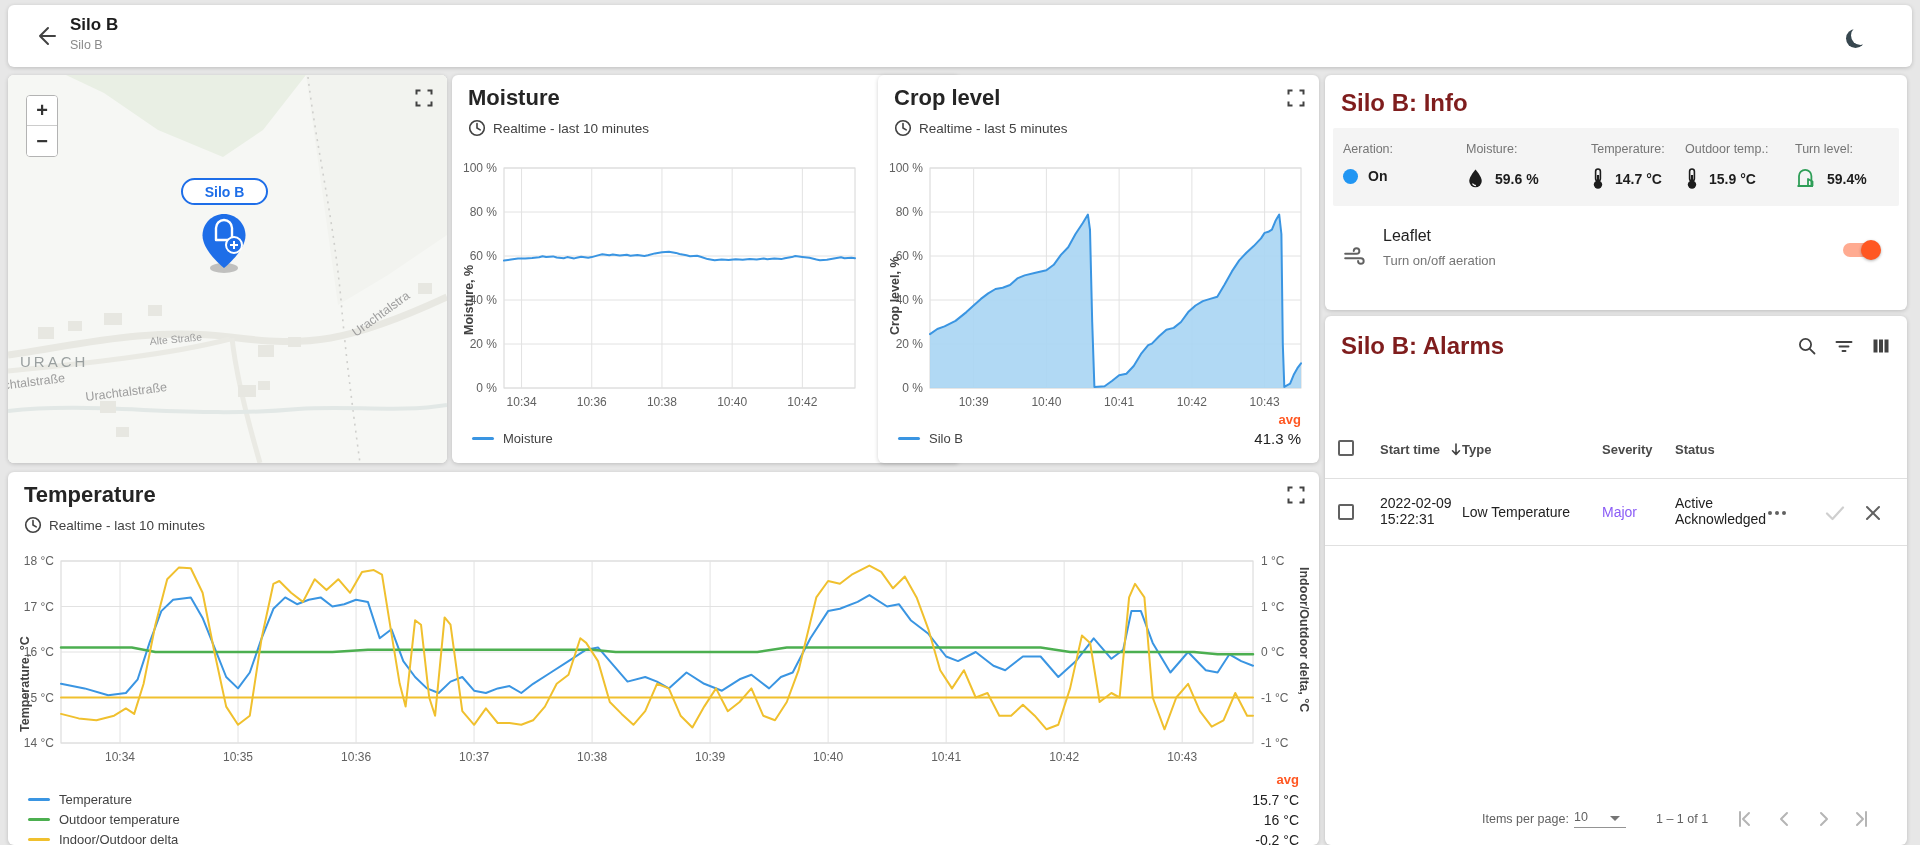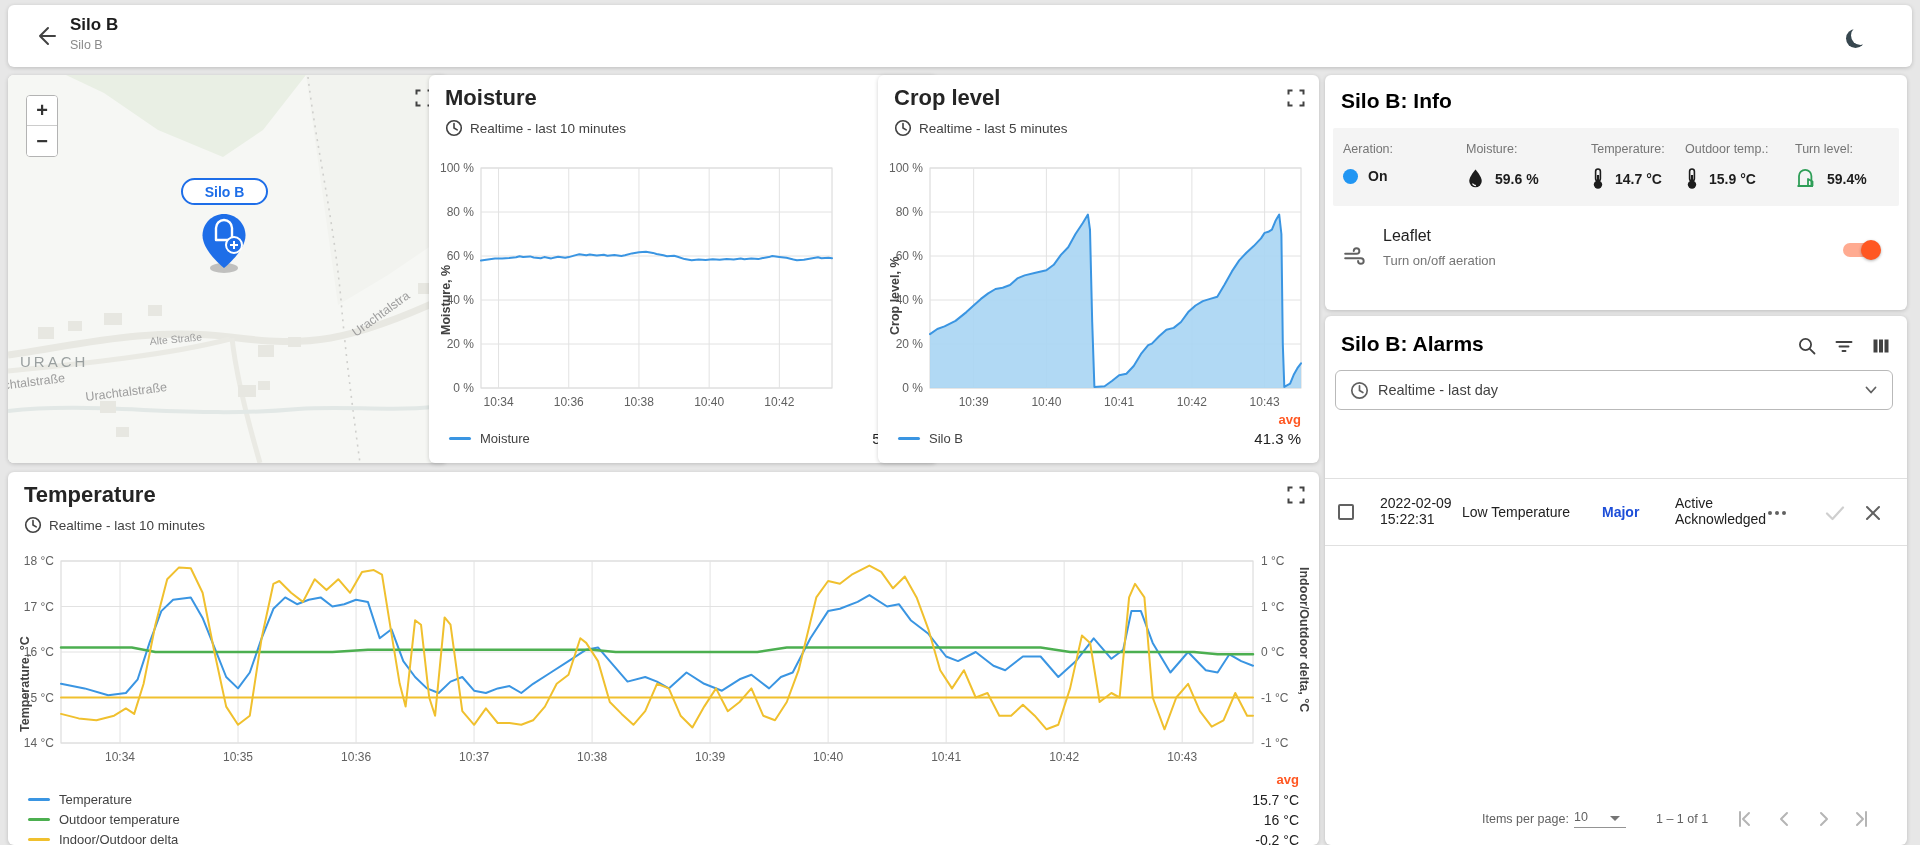--- a/index.html
+++ b/index.html
@@ -34,27 +34,27 @@
   .zoom-btn { width:100%; height:30px; display:flex; align-items:center; justify-content:center;
     font-size:20px; font-weight:700; color:#333; cursor:pointer; background:#fff; }
   .zoom-btn:first-child { border-bottom:1px solid #ccc; }
   .pin-label { position:absolute; left:173px; top:103px; width:87px; height:27px; background:#fff;
     border:2px solid #1e6ee8; border-radius:15px; color:#1e6ee8; font-weight:700; font-size:14px;
     display:flex; align-items:center; justify-content:center; z-index:4; }
   .attrib { position:absolute; left:0; right:0; bottom:0; height:17px; background:rgba(255,255,255,.78);
     font-size:11px; color:#333; text-align:right; padding:2px 5px 0 0; z-index:5; }
   .attrib a { color:#0078A8; text-decoration:underline; cursor:pointer; }
   
-  #moisture { left:429px; top:75px; width:508px; height:388px; }
+  #moisture { left:452px; top:75px; width:508px; height:388px; }
   #crop     { left:878px; top:75px; width:441px; height:388px;padding-left:40px; }
   #temperature { left:8px; top:472px; width:1311px; height:373px; }
   .chart-svg { position:absolute; left:8px; top:80px; }
   
   #info { left:1325px; top:75px; width:582px; height:235px; }
-  .p-title { position:absolute; left:16px; top:14px; font-size:21px; font-weight:700; color:#000000; }
+  .p-title { position:absolute; left:16px; top:14px; font-size:24px; font-weight:700; color:#7f1d1d; }
   .info-strip { position:absolute; left:8px; right:8px; top:53px; height:78px; background:#f4f4f4; border-radius:2px; }
   .info-col { position:absolute; top:0; }
   .info-lbl { position:absolute; top:14px; font-size:12.5px; color:#757575; white-space:nowrap; }
   .info-val { position:absolute; top:40px; display:flex; align-items:center; gap:10px;
     font-size:14px; font-weight:700; color:#1d1d1d; white-space:nowrap; }
   .dot-on { width:15px; height:15px; border-radius:50%; background:#2196f3; }
   .aer-icon { position:absolute; left:18px; top:168px; }
   .aer-title { position:absolute; left:58px; top:152px; font-size:16px; color:#212121; }
   .aer-sub { position:absolute; left:58px; top:178px; font-size:13px; color:#757575; }
   .toggle { position:absolute; right:28px; top:165px; width:36px; height:20px; cursor:pointer; }
@@ -70,21 +70,21 @@
     color:#424242; cursor:pointer; }
   .tw-select .chev { margin-left:auto; color:#616161; }
   .tbl-head { position:absolute; left:0; right:0; top:118px; height:44px; font-size:13px;
     font-weight:700; color:#4a4a4a; }
   .tbl-row { position:absolute; left:0; right:0; top:162px; height:68px; font-size:14px; color:#212121;
     border-top:1px solid #e0e0e0; border-bottom:1px solid #e0e0e0; }
   .cbx { position:absolute; left:13px; width:16px; height:16px; border:2px solid #616161;
     border-radius:2px; cursor:pointer; }
   .col-start { position:absolute; left:55px; } .col-type { position:absolute; left:137px; }
   .col-sev { position:absolute; left:277px; } .col-status { position:absolute; left:350px; }
-  .sev-major { color:#1d4ed8; font-weight:700; }
+  .sev-major { color:#8b5cf6; font-weight:400; }
   .row-act { position:absolute; top:24px; cursor:pointer; }
   .pager { position:absolute; left:0; right:0; bottom:10px; height:32px; font-size:12.5px; color:#616161;margin-left:39px; }
   .pager .nav { position:absolute; top:4px; width:24px; height:24px; color:#b5b5b5; cursor:pointer; }
   .ipp-select { position:absolute; left:210px; top:7px; width:52px; border-bottom:1px solid #949494;
     padding-bottom:3px; cursor:pointer; color:#616161; }
   .ipp-caret { position:absolute; right:6px; top:6px; width:0; height:0; border-left:5px solid transparent;
     border-right:5px solid transparent; border-top:5px solid #757575; }
   svg.ico { display:block; }
 </style>
 </head>
@@ -334,31 +334,29 @@
         </svg>
       </span>
     <span>
         <svg class="ico" width="20" height="20" viewBox="0 0 20 20">
           <rect x="2.5" y="3.5" width="4" height="13" fill="#424242"></rect>
           <rect x="8" y="3.5" width="4" height="13" fill="#424242"></rect>
           <rect x="13.5" y="3.5" width="4" height="13" fill="#424242"></rect>
         </svg>
       </span>
   </div>
-  <div class="tw-select">
-    <svg class="ico" width="19" height="19" viewBox="0 0 18 18">
-        <circle cx="9" cy="9" r="7.3" stroke="#616161" stroke-width="1.6" fill="none"></circle>
-        <path d="M9 4.6 V9 l3.2 1.9" stroke="#616161" stroke-width="1.6" fill="none" stroke-linecap="round"></path>
-      </svg>
-    <span>Realtime - last day</span>
-    <span class="chev">
-        <svg class="ico" width="14" height="14" viewBox="0 0 14 14">
-          <path d="M2.5 4.5 l4.5 5 4.5-5" stroke="#616161" stroke-width="1.8" fill="none" stroke-linecap="round" stroke-linejoin="round"></path>
-        </svg>
-      </span>
+  <div class="tbl-head">
+    <span class="cbx" style="top:6px"></span>
+    <span class="col-start" style="top:8px; cursor:pointer"><span>Start time</span>
+      <svg class="ico" style="display:inline-block;vertical-align:-3px;margin-left:5px" width="14" height="15" viewBox="0 0 14 15">
+          <path d="M7 2 v10 M3.5 8.8 L7 12.4 L10.5 8.8" stroke="#424242" stroke-width="1.6" fill="none" stroke-linecap="round" stroke-linejoin="round"></path>
+        </svg></span>
+    <span class="col-type" style="top:8px">Type</span>
+    <span class="col-sev" style="top:8px">Severity</span>
+    <span class="col-status" style="top:8px">Status</span>
   </div>
   <div class="tbl-row">
     <span class="cbx" style="top:25px"></span>
     <span class="col-start" style="top:16px">
       <div>2022-02-09</div>
       <div>15:22:31</div>
     </span>
     <span class="col-type" style="top:25px">Low Temperature</span>
     <span class="col-sev sev-major" style="top:25px">Major</span>
     <span class="col-status" style="top:16px">

